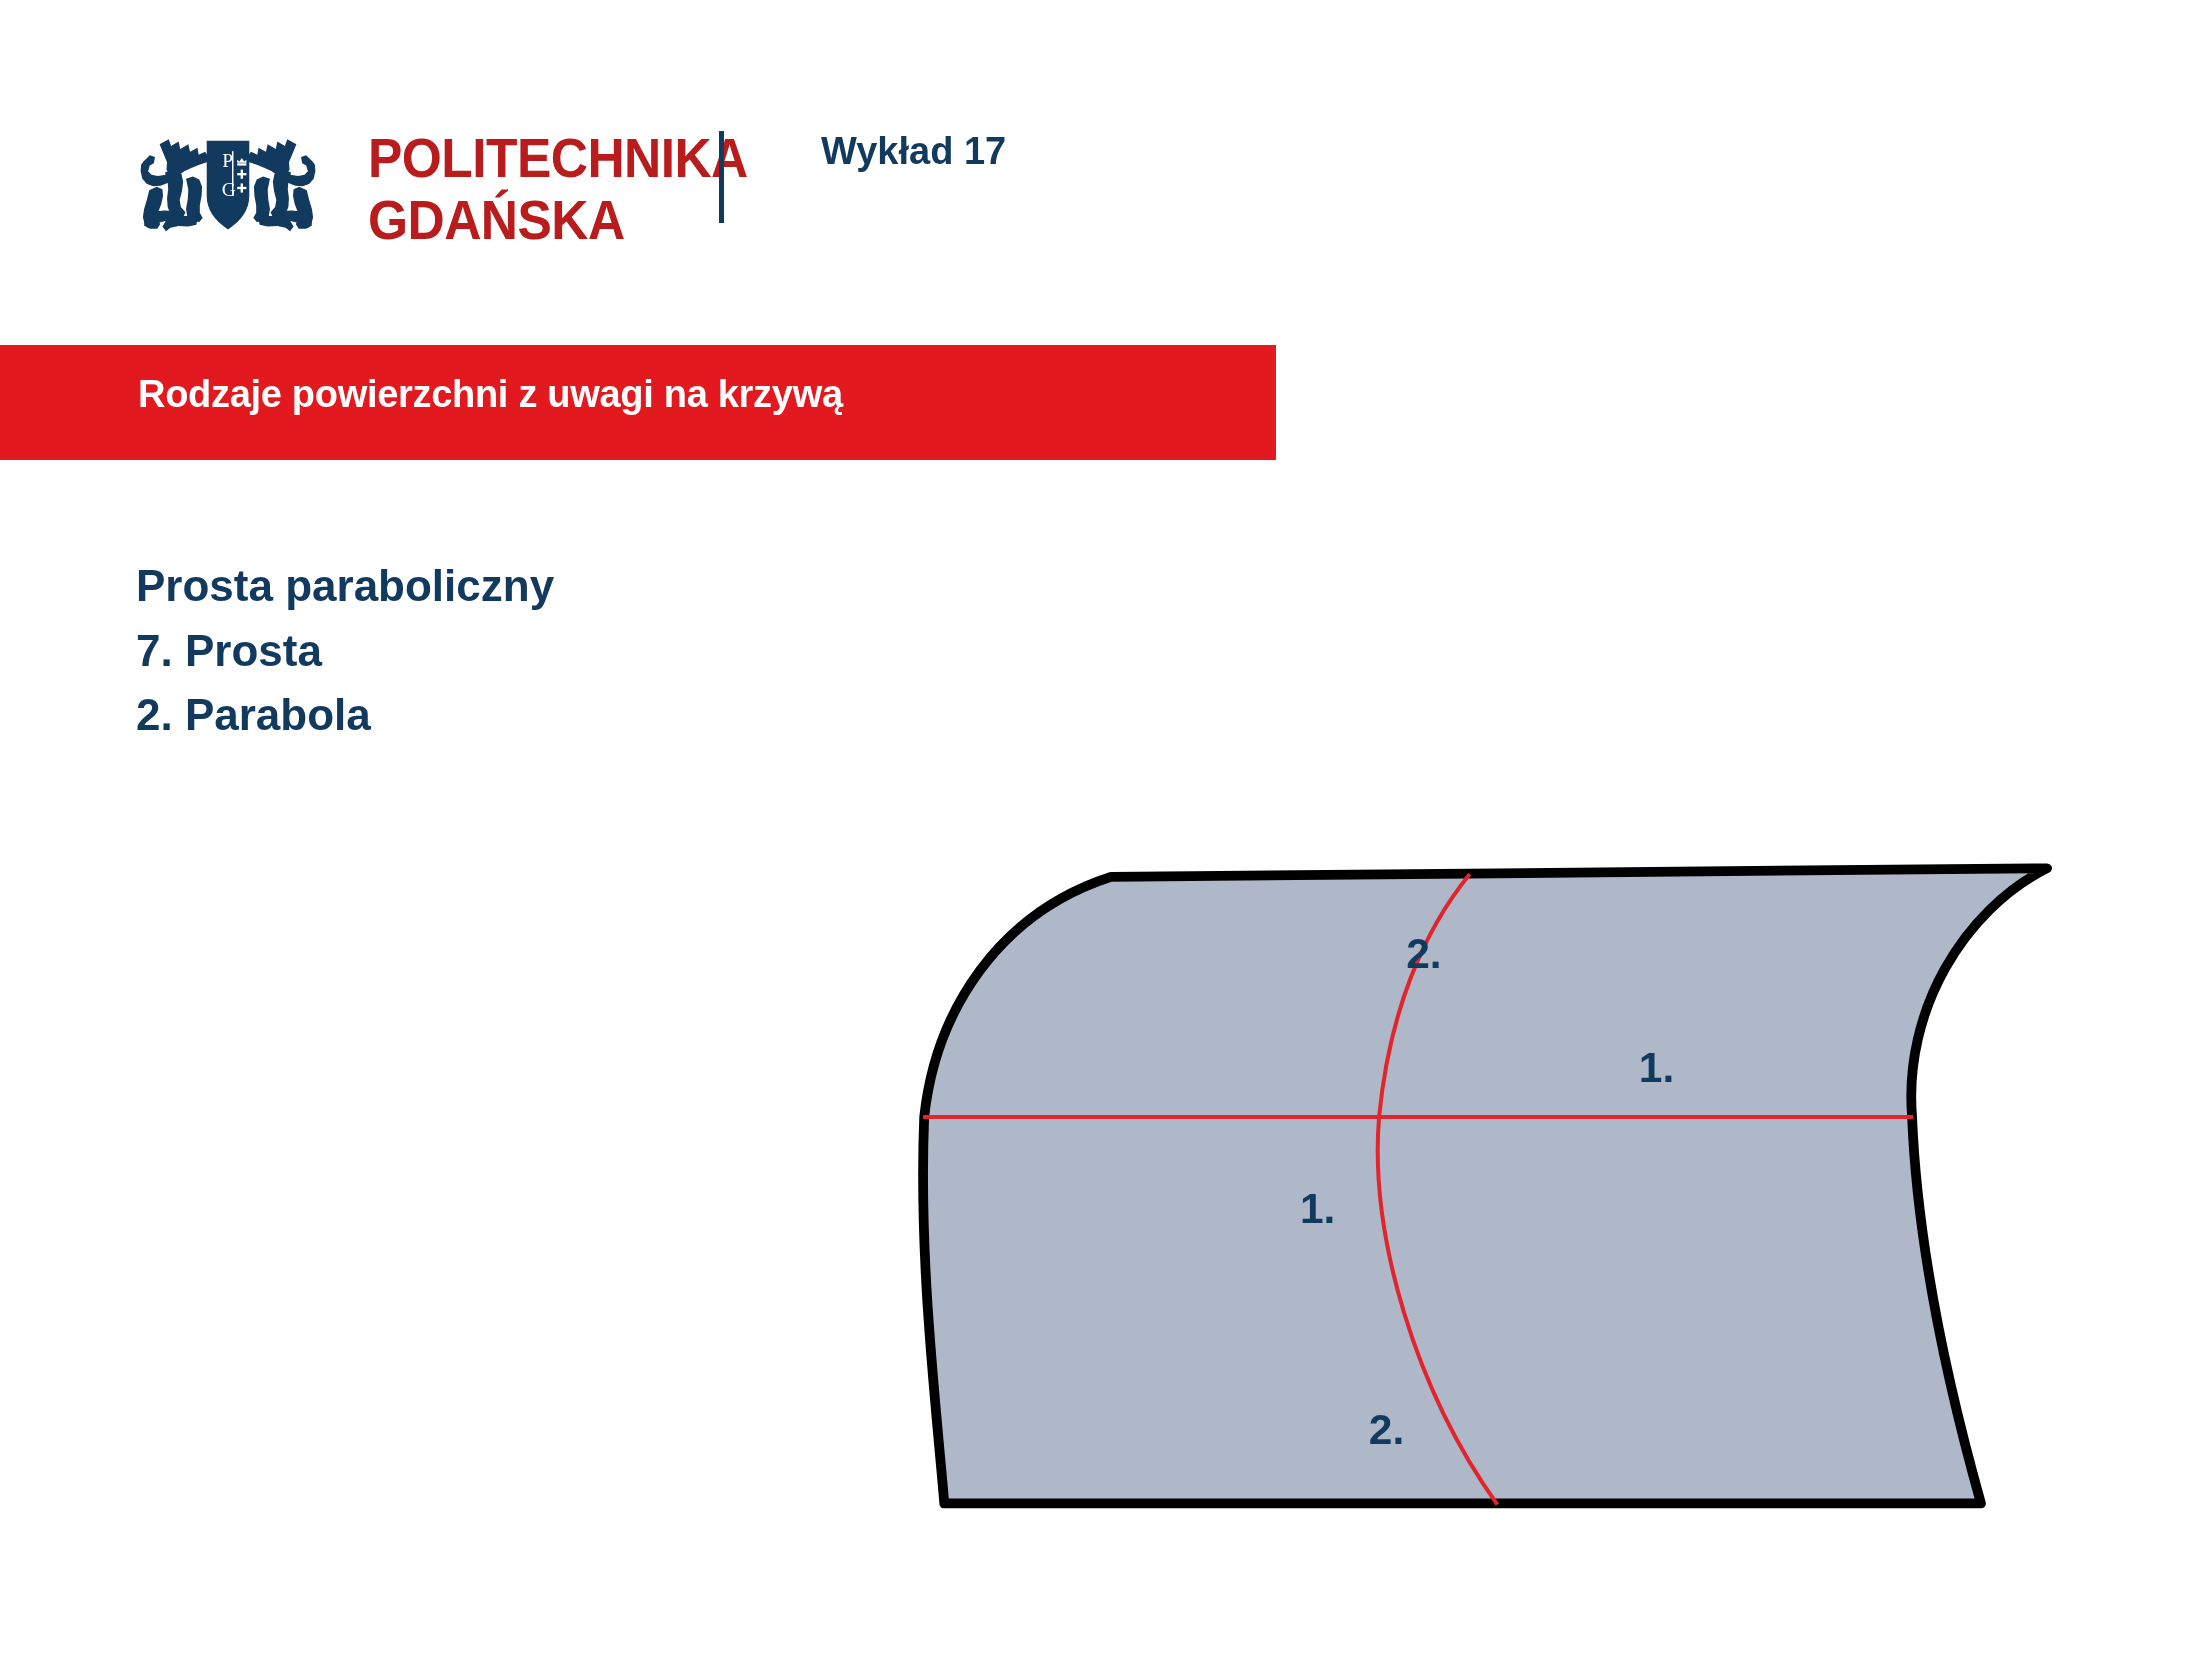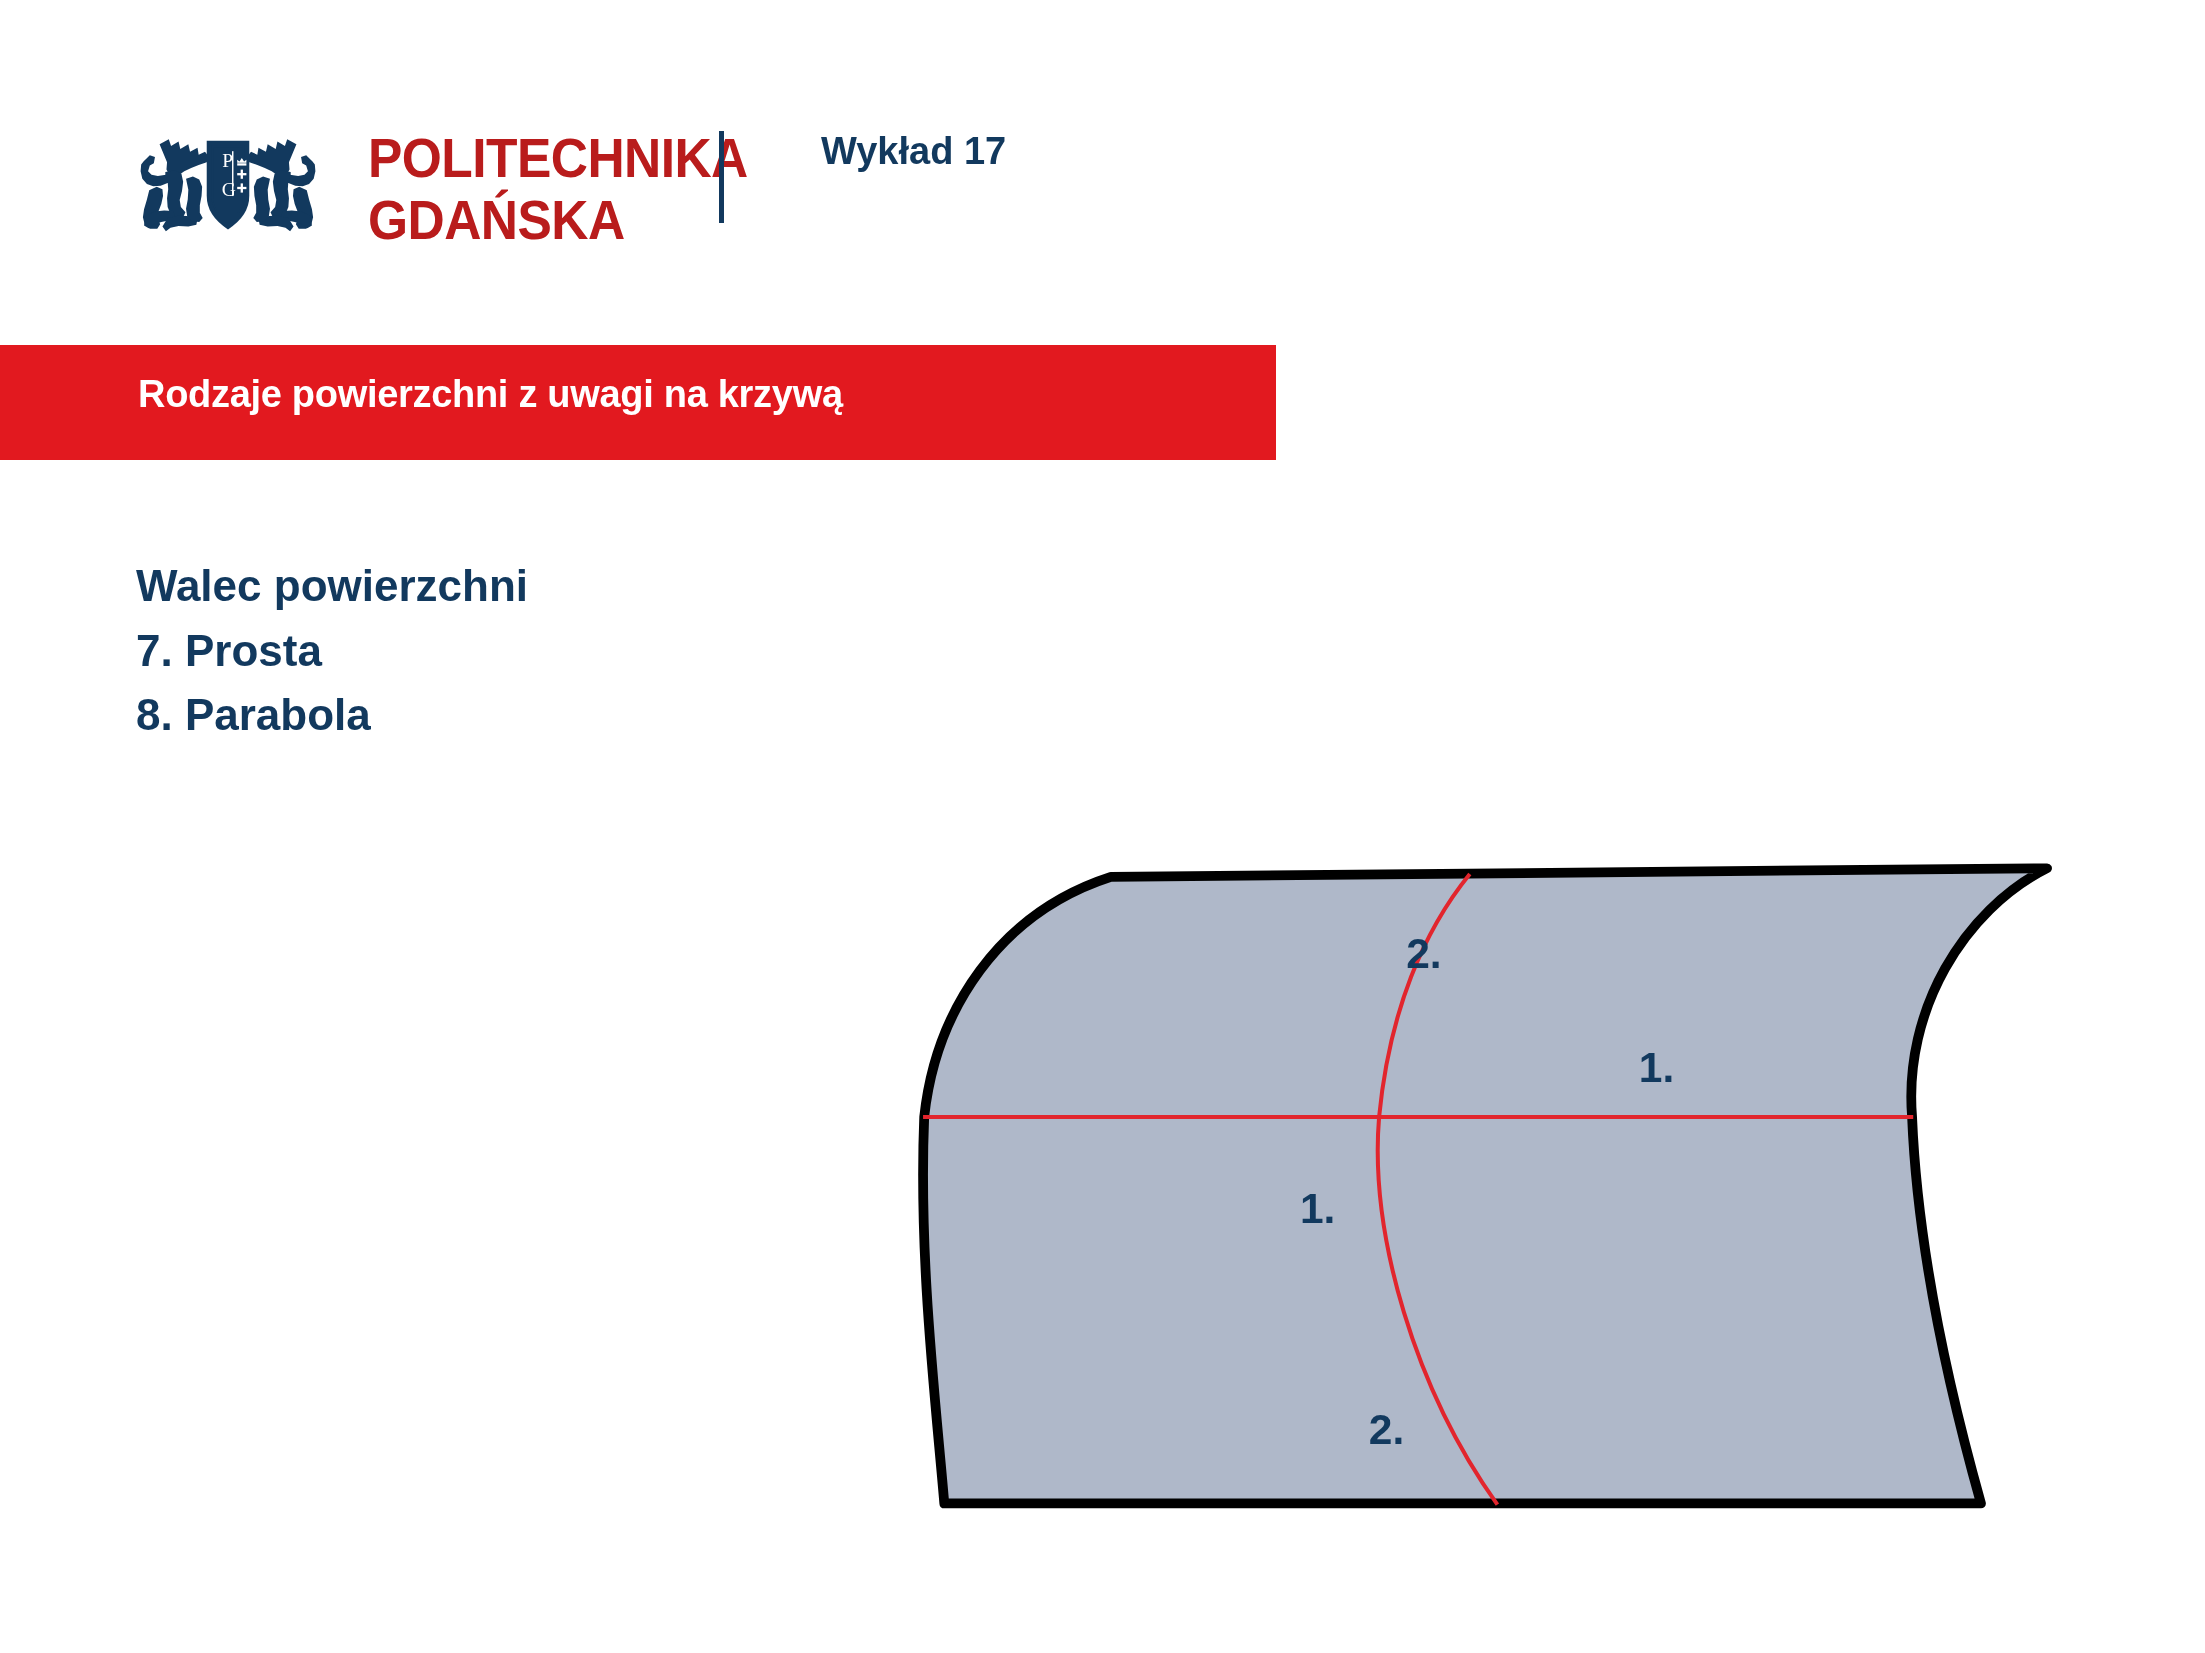--- a/index.html
+++ b/index.html
@@ -108,23 +108,23 @@
 
   <div id="lecture-block">
     <span>Wykład 17</span>
   </div>
 </div>
 
 <div id="banner"></div>
 <div id="banner-text">Rodzaje powierzchni z uwagi na krzywą</div>
 
 <div id="body-text">
-  <span class="bt-line">Walec powierzchni</span>
+  <span class="bt-line">Prosta paraboliczny</span>
   <span class="bt-line">7. Prosta</span>
-  <span class="bt-line">8. Parabola</span>
+  <span class="bt-line">2. Parabola</span>
 </div>
 
 <div id="figure">
   <svg viewBox="0 0 2300 1260" width="1321" height="724">
 
     <path id="surface-body" d="M 395 97
              C 200 160 90 330 70 515
              C 60 760 90 1010 105 1188
              L 1910 1188
              C 1860 1010 1800 760 1790 515

